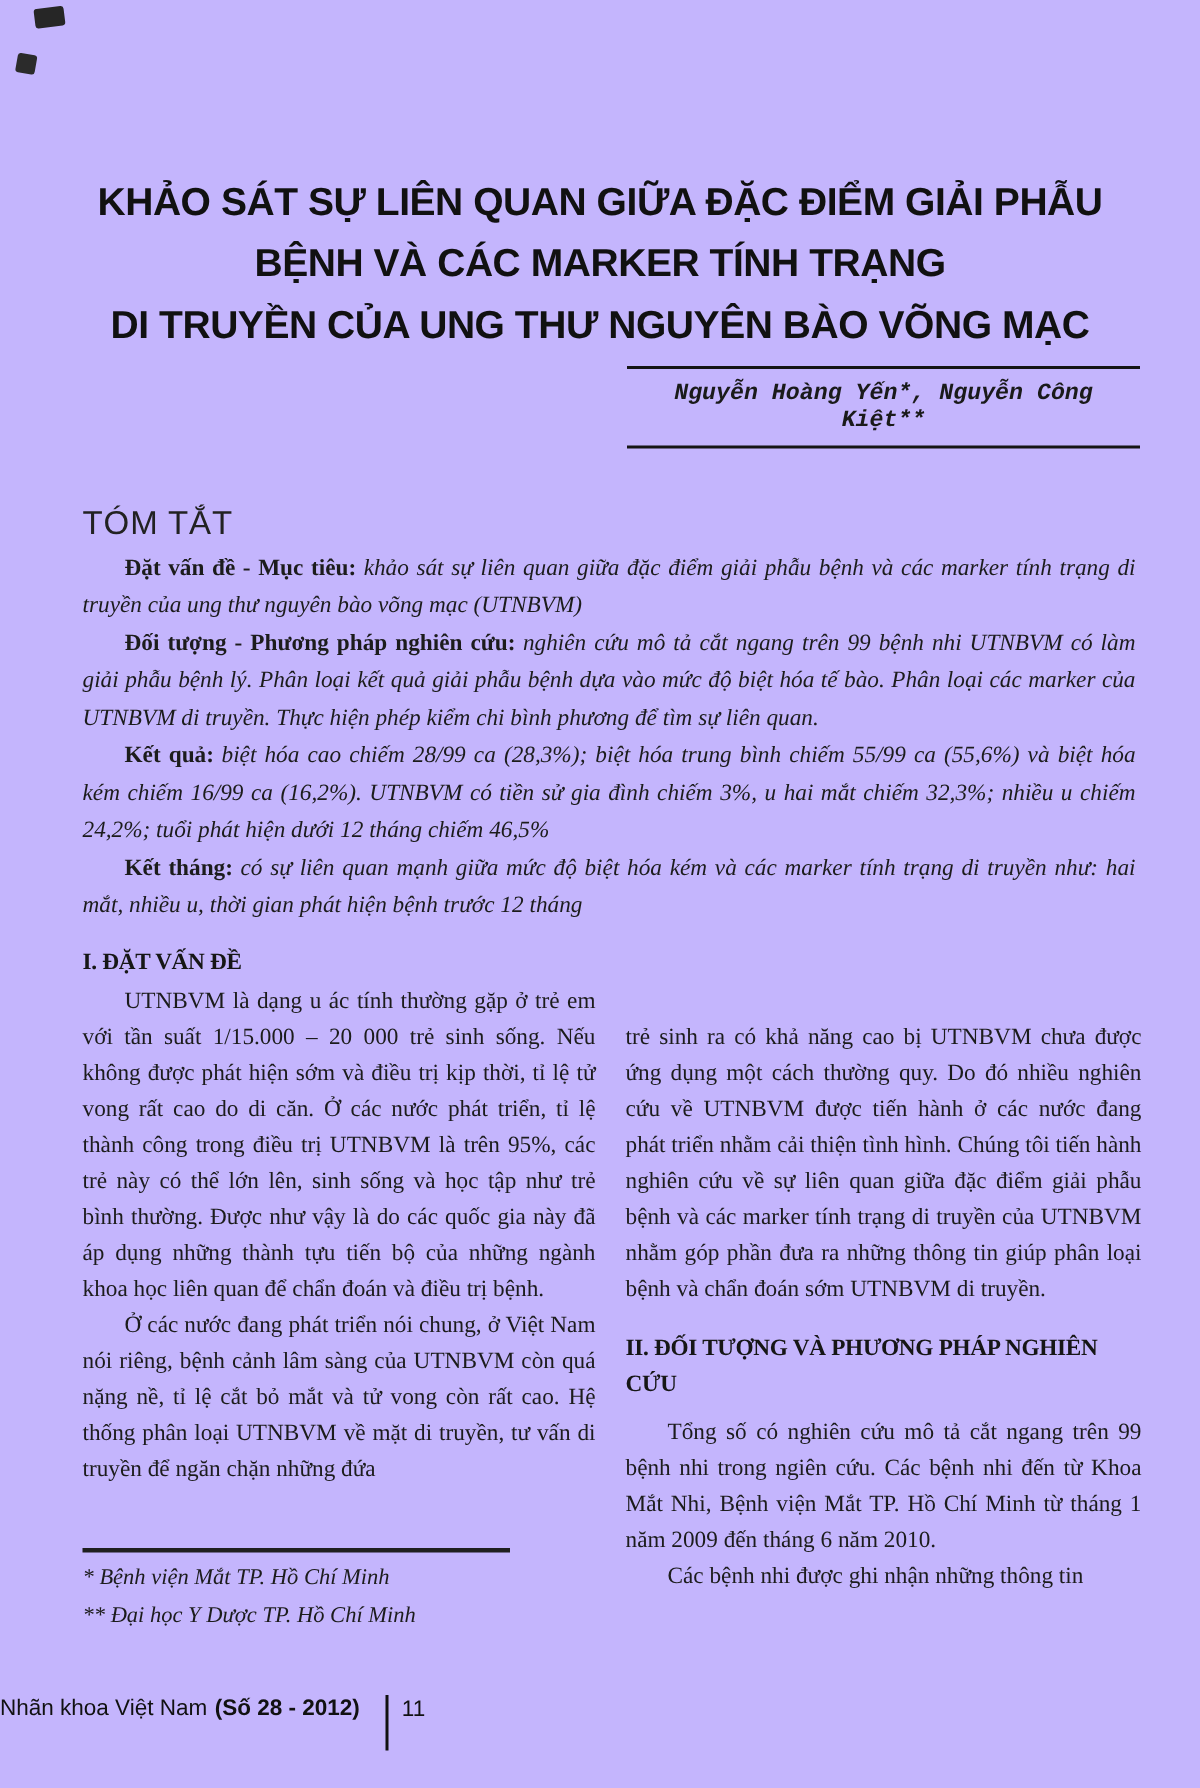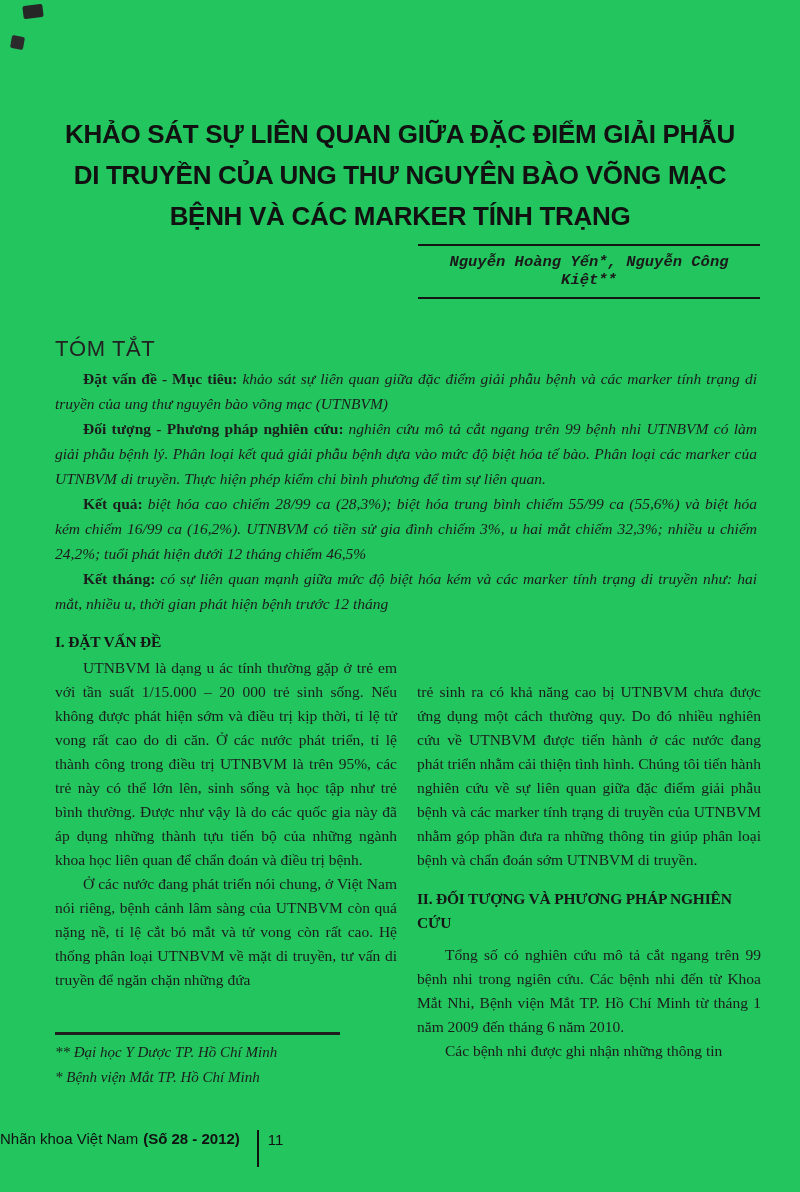--- a/index.html
+++ b/index.html
@@ -1,20 +1,20 @@
 <!DOCTYPE html>
 <html lang="vi"><head>
 <meta charset="utf-8">
 <style>
   html,body { margin:0; padding:0; }
   .page {
     position: relative;
     width: 800px;
     height: 1192px;
-    background: #22c55e;
+    background: #c4b5fd;
     color: #1c1c1c;
     font-family: "Liberation Serif", serif;
     overflow: hidden;
   }
   
   .artifact-1 {
     position:absolute; left:23px; top:5px; width:20px; height:13px;
     background:#262626; border-radius:2px; transform:rotate(-7deg);
   }
   .artifact-2 {
@@ -77,22 +77,22 @@
 </head>
 <body>
 
 <div class="page">
 
   <div class="artifact-1"></div>
   <div class="artifact-2"></div>
 
   <div class="title">
     <div>KHẢO SÁT SỰ LIÊN QUAN GIỮA ĐẶC ĐIỂM GIẢI PHẪU</div>
+    <div>BỆNH VÀ CÁC MARKER TÍNH TRẠNG</div>
     <div>DI TRUYỀN CỦA UNG THƯ NGUYÊN BÀO VÕNG MẠC</div>
-    <div>BỆNH VÀ CÁC MARKER TÍNH TRẠNG</div>
   </div>
 
   <div class="authors">Nguyễn Hoàng Yến*, Nguyễn Công Kiệt**</div>
 
   <div class="abstract">
     <div class="abstract-heading">TÓM TẮT</div>
     <p class="abs-para">
       <span class="abs-lead">Đặt vấn đề - Mục tiêu:</span><span>khảo sát sự liên quan giữa đặc điểm giải phẫu bệnh và các marker tính trạng di truyền của ung thư nguyên bào võng mạc (UTNBVM)</span>
     </p>
     <p class="abs-para">
@@ -114,22 +114,22 @@
 
   <div class="col col-right">
     <p class="body-para no-indent">trẻ sinh ra có khả năng cao bị UTNBVM chưa được ứng dụng một cách thường quy. Do đó nhiều nghiên cứu về UTNBVM được tiến hành ở các nước đang phát triển nhằm cải thiện tình hình. Chúng tôi tiến hành nghiên cứu về sự liên quan giữa đặc điểm giải phẫu bệnh và các marker tính trạng di truyền của UTNBVM nhằm góp phần đưa ra những thông tin giúp phân loại bệnh và chẩn đoán sớm UTNBVM di truyền.</p>
     <div class="sec-heading sec-heading-2">II. ĐỐI TƯỢNG VÀ PHƯƠNG PHÁP NGHIÊN CỨU</div>
     <p class="body-para">Tổng số có nghiên cứu mô tả cắt ngang trên 99 bệnh nhi trong ngiên cứu. Các bệnh nhi đến từ Khoa Mắt Nhi, Bệnh viện Mắt TP. Hồ Chí Minh từ tháng 1 năm 2009 đến tháng 6 năm 2010.</p>
     <p class="body-para">Các bệnh nhi được ghi nhận những thông tin</p>
   </div>
 
   <div class="footnotes">
     <div class="fn-rule"></div>
+    <div>* Bệnh viện Mắt TP. Hồ Chí Minh</div>
     <div>** Đại học Y Dược TP. Hồ Chí Minh</div>
-    <div>* Bệnh viện Mắt TP. Hồ Chí Minh</div>
   </div>
 
   <div class="footer">
     <span>Nhãn khoa Việt Nam</span>
     <span class="footer-issue">(Số 28 - 2012)</span>
     <span class="footer-bar"></span>
     <span class="footer-page">11</span>
   </div>
 
 </div>

